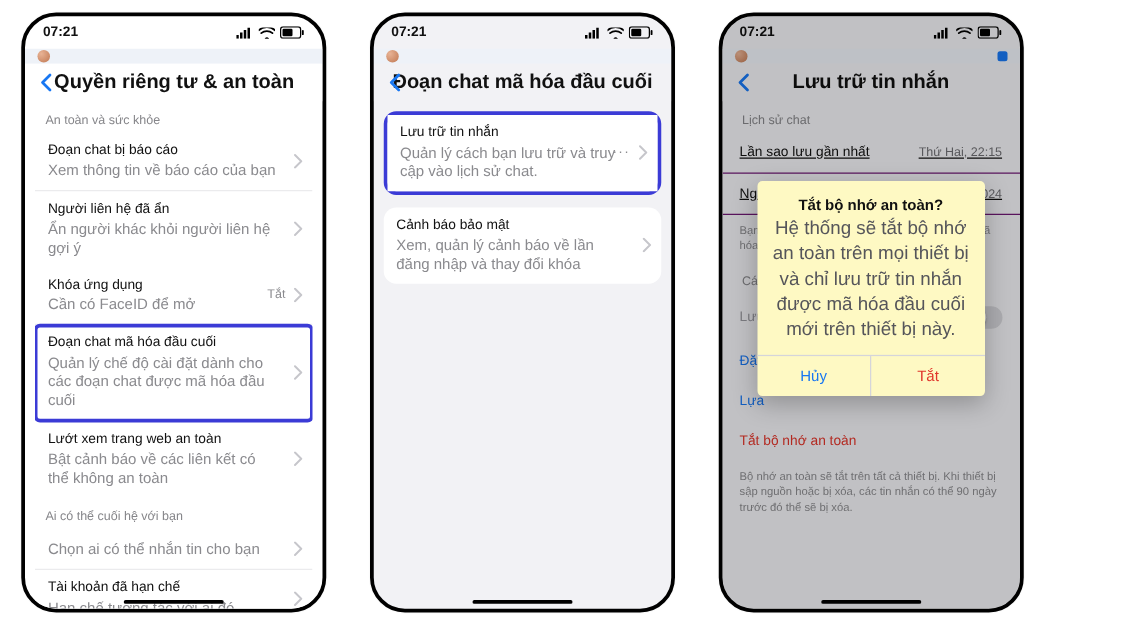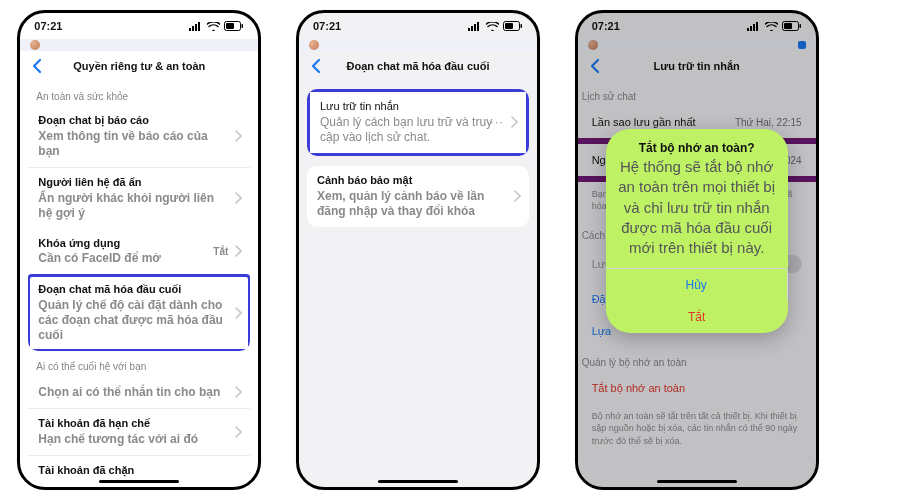--- a/index.html
+++ b/index.html
@@ -6,62 +6,62 @@
   .stage{width:836px;height:500px;position:relative;display:flex;justify-content:space-around;align-items:center;}
   .phone{width:238px;height:474px;border:3px solid #000;border-radius:28px;background:#f2f2f5;overflow:hidden;position:relative;box-shadow:0 0 0 1px rgba(0,0,0,0.02);}
   .phone.light{background:#fff;}
   .statusbar{height:26px;display:flex;align-items:center;justify-content:space-between;padding:0 14px;font-weight:600;font-size:11px;}
   .statusbar .right{display:flex;align-items:center;gap:4px;}
   .sig,.wifi,.batt{display:inline-block;}
   .sig svg,.wifi svg,.batt svg{display:block;}
   .topstrip{height:12px;background:linear-gradient(#eef2f8,#eef2f8);display:flex;align-items:center;padding:0 10px;gap:6px;}
   .avatar{width:10px;height:10px;border-radius:50%;background:radial-gradient(circle at 30% 30%,#e8b395,#c07852);}
   .bluesq{width:8px;height:8px;background:#1877f2;border-radius:2px;}
-  .hdr{height:30px;display:flex;align-items:center;justify-content:center;position:relative;font-weight:600;font-size:11px;background:#fff;}
+  .hdr{height:30px;display:flex;align-items:center;justify-content:center;position:relative;font-weight:600;font-size:16px;background:#fff;}
   .hdr.gray{background:#f2f2f5;}
   .back{position:absolute;left:10px;top:6px;}
   .back svg{display:block;}
   .content{height:calc(100% - 68px);overflow:hidden;padding:0 8px;}
   .sect{font-size:10px;color:#86868a;padding:10px 8px 4px 8px;}
-  .card{background:#fff;border-radius:10px;overflow:hidden;font-weight:bold;}
+  .card{background:#fff;border-radius:10px;overflow:hidden;}
   .row{padding:8px 26px 8px 10px;position:relative;border-bottom:1px solid #ebebed;}
   .row:last-child{border-bottom:none;}
   .row .t{font-size:11px;color:#111;line-height:1.25;}
   .row .s{font-size:12px;color:#8a8a8e;line-height:1.25;margin-top:1px;}
   .row .chev{position:absolute;right:8px;top:50%;transform:translateY(-50%);}
   .row .chev svg{display:block;}
   .row .val{position:absolute;right:22px;top:50%;transform:translateY(-50%);font-size:10px;color:#8a8a8e;}
   .row .dots{position:absolute;right:22px;top:50%;transform:translateY(-50%);font-size:11px;color:#8a8a8e;letter-spacing:1px;}
   .hl{outline:3px solid #3b3bd6;outline-offset:-2px;border-radius:4px;}
   .hlcard{border:3px solid #3b3bd6;border-radius:10px;}
   .hlcard .row{border-bottom:none;}
   .homebar{position:absolute;bottom:4px;left:50%;transform:translateX(-50%);width:80px;height:3px;background:#000;border-radius:3px;}
 
   
-  .rowflat{padding:10px 10px;display:flex;justify-content:space-between;align-items:center;font-size:11px;color:#111;border-bottom:6px solid #701a75;}
+  .rowflat{padding:10px 10px;display:flex;justify-content:space-between;align-items:center;font-size:11px;color:#111;border-bottom:1px solid #701a75;text-decoration:underline;}
   .rowflat .r{color:#6e6e73;font-size:10px;}
   .note{font-size:9px;color:#8a8a8e;padding:6px 10px 8px;line-height:1.35;}
   .link{color:#1877f2;}
   .dimrow{font-size:11px;color:#9a9aa0;padding:10px 10px;display:flex;justify-content:space-between;align-items:center;}
   .toggle{width:30px;height:18px;border-radius:10px;background:#d6d6db;position:relative;}
   .toggle::after{content:"";position:absolute;width:16px;height:16px;border-radius:50%;background:#fff;left:1px;top:1px;box-shadow:0 1px 2px rgba(0,0,0,.25);}
   .danger{color:#e0352b;font-size:11px;padding:10px 10px;}
 
   
   .scrim{position:absolute;inset:0;background:rgba(0,0,0,0.20);}
-  .modal{position:absolute;left:50%;top:46%;transform:translate(-50%,-50%);width:182px;background:#bef264;border-radius:24px;overflow:hidden;box-shadow:0 6px 20px rgba(0,0,0,.25);}
+  .modal{position:absolute;left:50%;top:46%;transform:translate(-50%,-50%);width:182px;background:#fef9c3;border-radius:4px;overflow:hidden;box-shadow:0 6px 20px rgba(0,0,0,.25);}
   .modal .mtitle{font-size:12px;font-weight:600;text-align:center;padding:12px 12px 2px;}
   .modal .mbody{font-size:15px;color:#55555a;text-align:center;padding:0 12px 10px;line-height:1.35;}
-  .modal .mbtns{display:flex;border-top:1px solid #d5d5da;flex-direction:column;}
+  .modal .mbtns{display:flex;border-top:1px solid #d5d5da;}
   .modal .mbtn{flex:1;text-align:center;padding:9px 0;font-size:12px;}
   .modal .mbtn.cancel{color:#1877f2;border-right:1px solid #d5d5da;}
   .modal .mbtn.confirm{color:#e0352b;}
 
   .phone3 .content{padding:0;}
-  .phone3 .sect{padding-left:4px;padding-right:14px;}
+  .phone3 .sect{padding-left:16px;padding-right:14px;}
   .phone3 .rowflat,.phone3 .dimrow,.phone3 .danger,.phone3 .note{padding-left:14px;padding-right:14px;}
 </style>
 </head>
 <body>
 
 <div class="stage">
 
   <div class="phone light">
     <div class="statusbar">
       <span>07:21</span>
@@ -136,20 +136,29 @@
         </div>
         <div class="row hl">
           <div class="t">Đoạn chat mã hóa đầu cuối</div>
           <div class="s">Quản lý chế độ cài đặt dành cho các đoạn chat được mã hóa đầu cuối</div>
           <span class="chev">
               <svg width="8" height="12">
                 <path d="M2 1 L7 6 L2 11" stroke="#c6c6cb" stroke-width="1.6" fill="none" stroke-linecap="round"></path>
               </svg>
             </span>
         </div>
+        <div class="row">
+          <div class="t">Lướt xem trang web an toàn</div>
+          <div class="s">Bật cảnh báo về các liên kết có thể không an toàn</div>
+          <span class="chev">
+              <svg width="8" height="12">
+                <path d="M2 1 L7 6 L2 11" stroke="#c6c6cb" stroke-width="1.6" fill="none" stroke-linecap="round"></path>
+              </svg>
+            </span>
+        </div>
       </div>
 
       <div class="sect">Ai có thể cuối hệ với bạn</div>
       <div class="card">
         <div class="row">
           <div class="s">Chọn ai có thể nhắn tin cho bạn</div>
           <span class="chev">
               <svg width="8" height="12">
                 <path d="M2 1 L7 6 L2 11" stroke="#c6c6cb" stroke-width="1.6" fill="none" stroke-linecap="round"></path>
               </svg>
@@ -301,21 +310,20 @@
         <span>Lưu</span>
         <span class="toggle"></span>
       </div>
       <div class="dimrow" style="color:#1877f2">
         <span>Đặt</span>
       </div>
       <div class="dimrow" style="color:#1877f2">
         <span>Lựa</span>
       </div>
 
-      <div class="sect">Quản lý bộ nhớ an toàn</div>
       <div class="danger">Tắt bộ nhớ an toàn</div>
       <div class="note">
         <span>Bộ nhớ an toàn sẽ tắt trên tất cả thiết bị. Khi thiết bị sập nguồn hoặc bị xóa, các tin nhắn có thể 90 ngày trước đó thể sẽ bị xóa. </span>
       </div>
     </div>
 
     <div class="scrim"></div>
     <div class="modal">
       <div class="mtitle">Tắt bộ nhớ an toàn?</div>
       <div class="mbody">Hệ thống sẽ tắt bộ nhớ an toàn trên mọi thiết bị và chỉ lưu trữ tin nhắn được mã hóa đầu cuối mới trên thiết bị này.</div>

